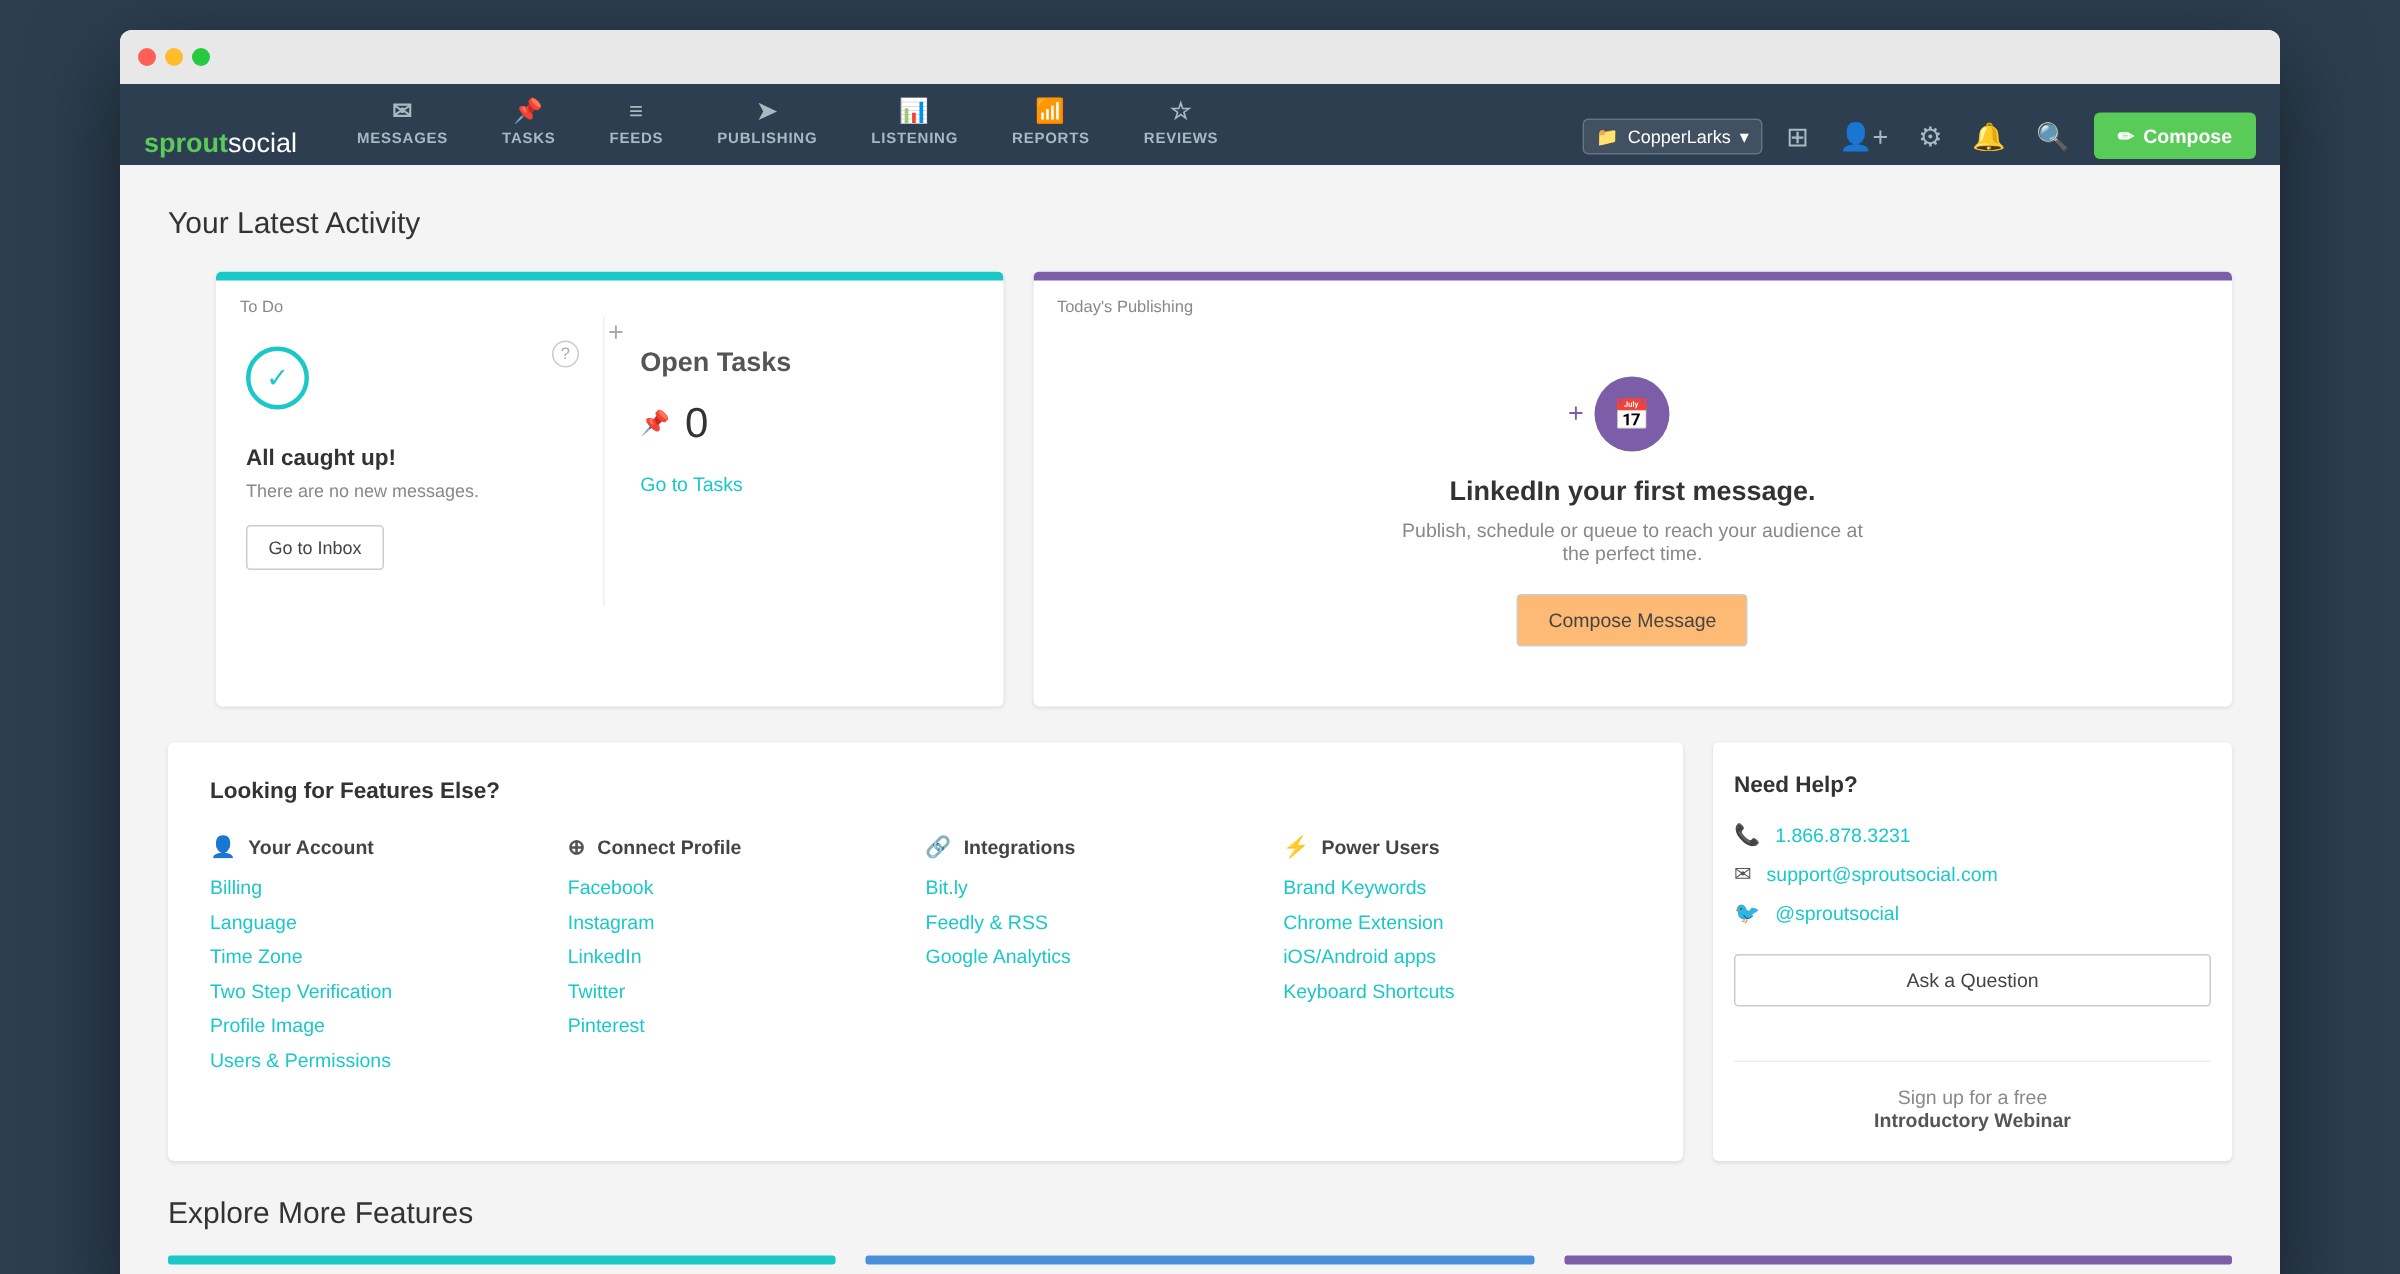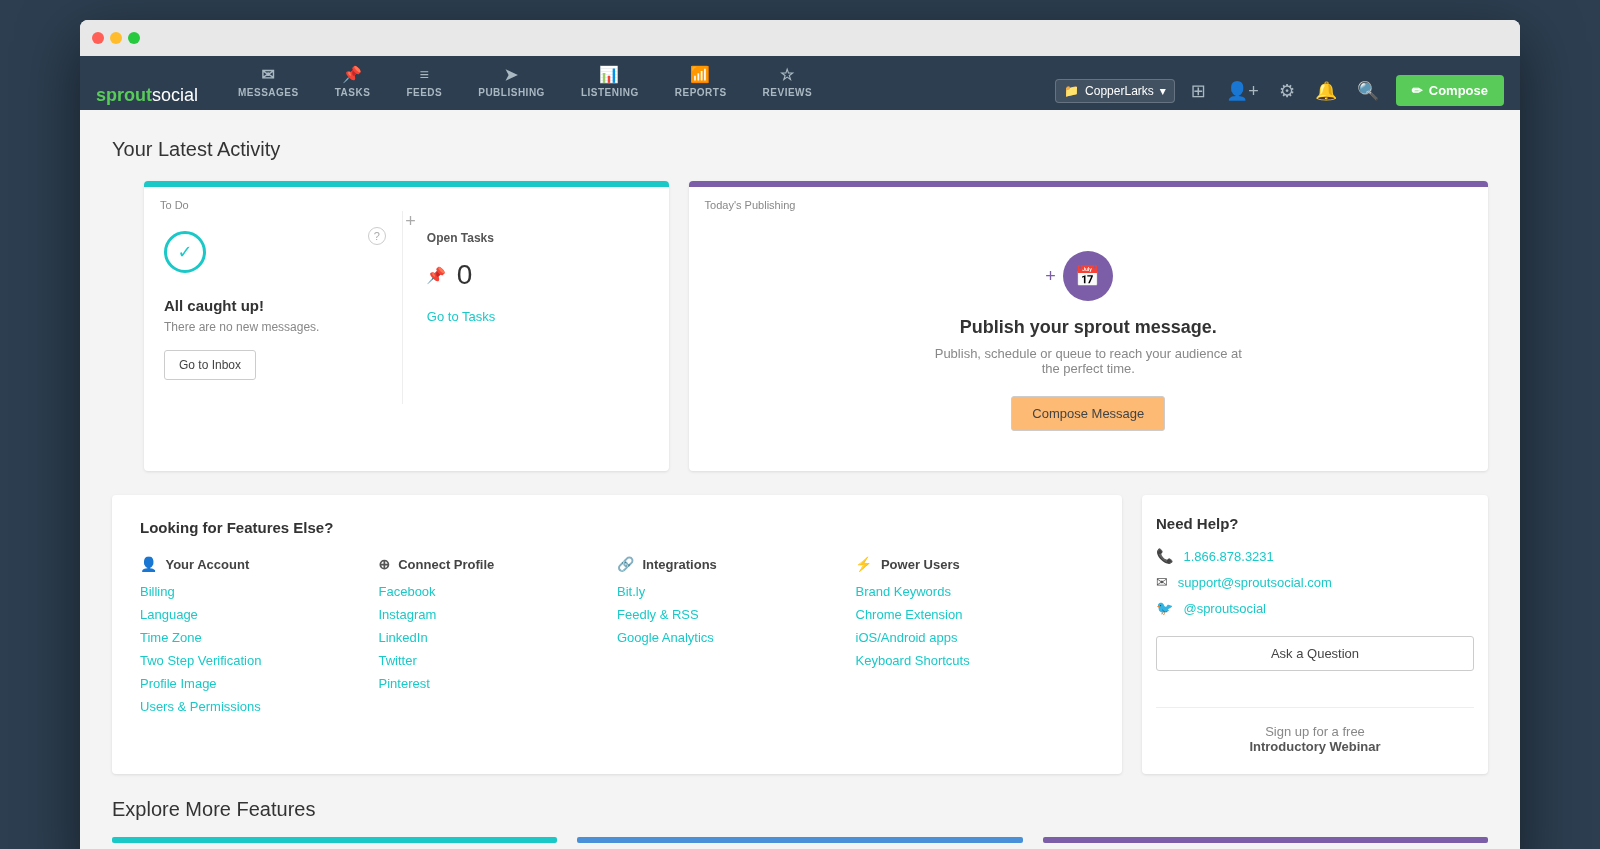--- a/index.html
+++ b/index.html
@@ -237,21 +237,21 @@
       font-size: 11px;
       color: #aaa;
       cursor: pointer;
     }
 
     .tasks-section {
       padding: 20px 24px;
       flex: 1;
     }
     .tasks-title {
-      font-size: 12px;
+      font-size: 18px;
       color: #555;
       font-weight: 600;
       margin-bottom: 14px;
     }
     .tasks-count-row {
       display: flex;
       align-items: center;
       gap: 10px;
       margin-bottom: 16px;
     }
@@ -561,21 +561,21 @@
         </div>
 
         <div class="activity-card activity-card-right">
           <div class="card-header-bar bar-purple"></div>
           <div class="card-label">Today's Publishing</div>
           <div class="publishing-card-body">
             <div class="publish-icon-container">
               <span class="publish-plus">+</span>
               <div class="publish-icon-bg">📅</div>
             </div>
-            <div class="publish-title">Publish your sprout message.</div>
+            <div class="publish-title">LinkedIn your first message.</div>
             <div class="publish-subtitle">Publish, schedule or queue to reach your audience at the perfect time.</div>
             <button class="compose-message-btn">Compose Message</button>
           </div>
         </div>
 
       </div>
 
       <div class="help-section">
 
         <div class="looking-card">

